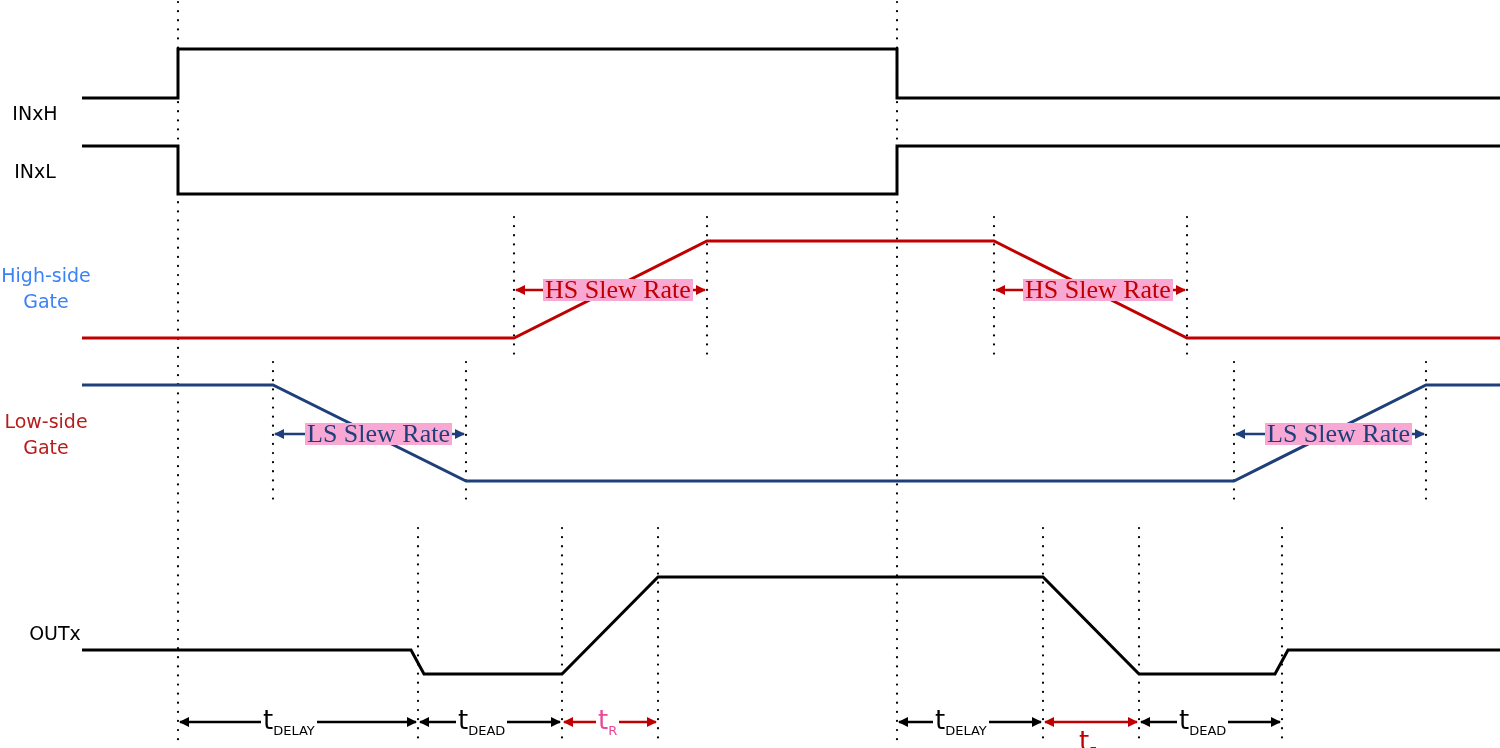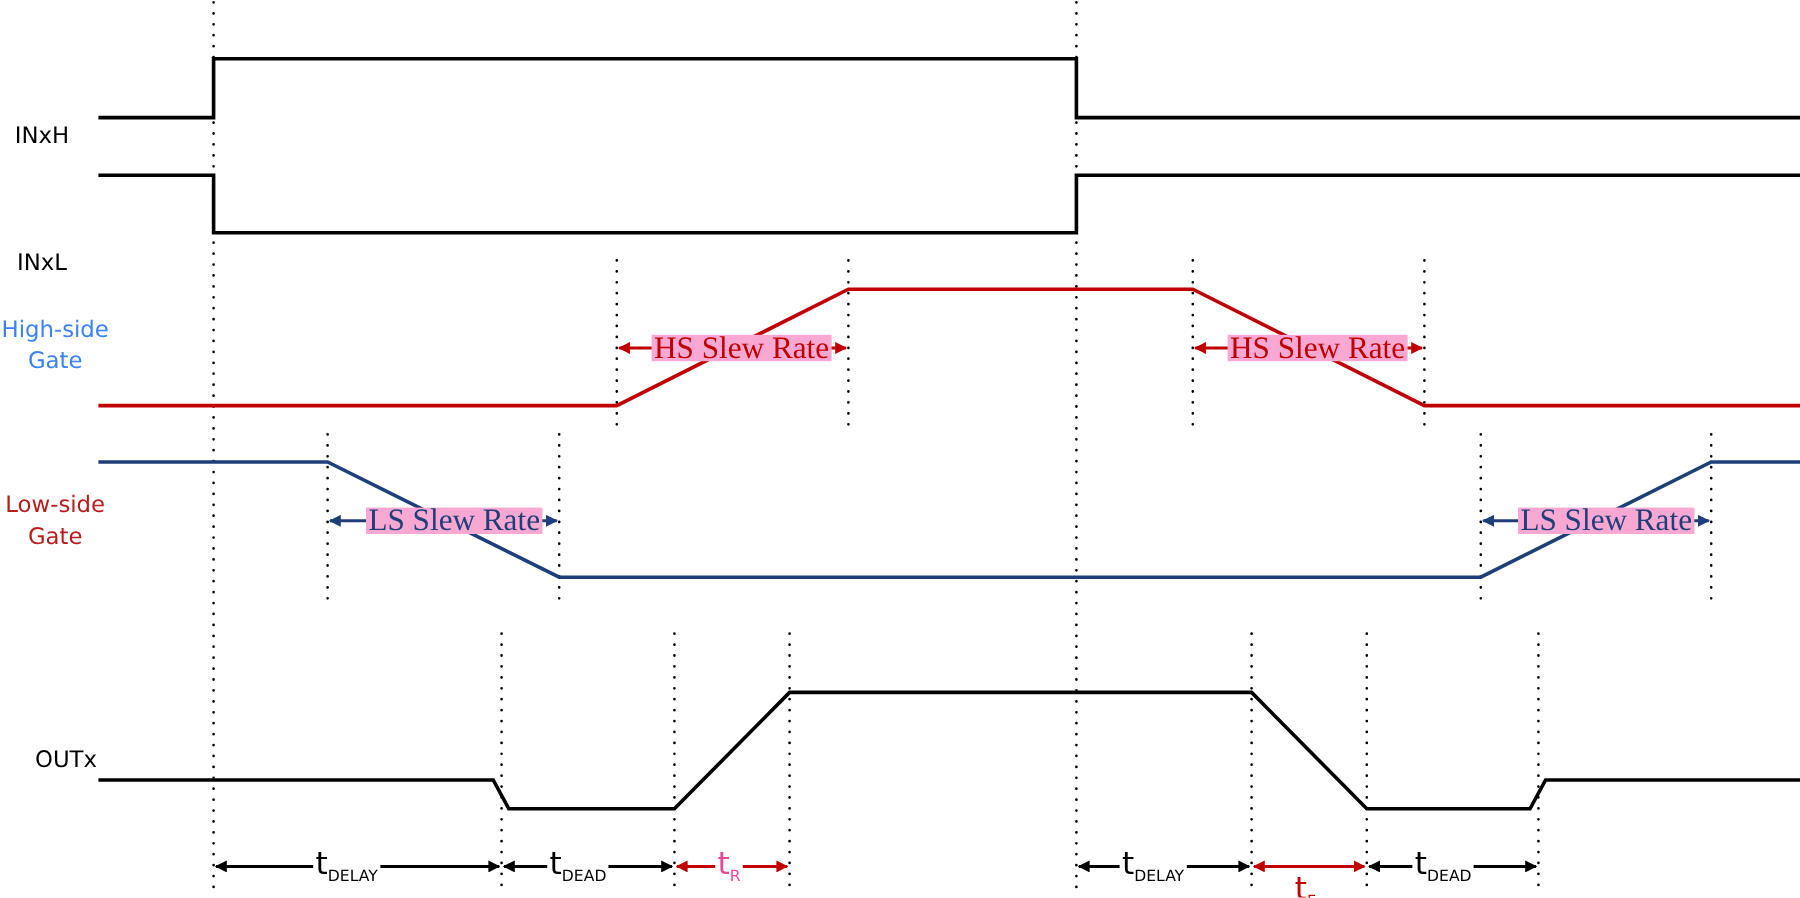--- a/index.html
+++ b/index.html
@@ -62,21 +62,21 @@
 
   <line x1="180" y1="722" x2="416" y2="722" stroke="#000" stroke-width="2.5" marker-start="url(#ahK)" marker-end="url(#ahK)"></line>
   <line x1="420" y1="722" x2="560" y2="722" stroke="#000" stroke-width="2.5" marker-start="url(#ahK)" marker-end="url(#ahK)"></line>
   <line x1="564" y1="722" x2="656" y2="722" stroke="#c00000" stroke-width="2.5" marker-start="url(#ahR)" marker-end="url(#ahR)"></line>
   <line x1="899" y1="722" x2="1041" y2="722" stroke="#000" stroke-width="2.5" marker-start="url(#ahK)" marker-end="url(#ahK)"></line>
   <line x1="1045" y1="722" x2="1137" y2="722" stroke="#c00000" stroke-width="2.5" marker-start="url(#ahR)" marker-end="url(#ahR)"></line>
   <line x1="1141" y1="722" x2="1280" y2="722" stroke="#000" stroke-width="2.5" marker-start="url(#ahK)" marker-end="url(#ahK)"></line>
 </svg>
 
 <div class="lbl" style="left:0;top:60px;width:70px;color:#000;margin-top:40px;">INxH</div>
-<div class="lbl" style="left:0;top:158px;width:70px;color:#000;margin-top:48px;">INxL</div>
+<div class="lbl" style="left:0;top:158px;width:70px;color:#000;">INxL</div>
 <div class="lbl" style="left:0;top:262px;width:92px;color:#3b82f6;">
   <div>High-side</div>
   <div>Gate</div>
 </div>
 <div class="lbl" style="left:0;top:408px;width:92px;color:#b91c1c;">
   <div>Low-side</div>
   <div>Gate</div>
 </div>
 <div class="lbl" style="left:18px;top:620px;width:74px;color:#000;">OUTx</div>
 

